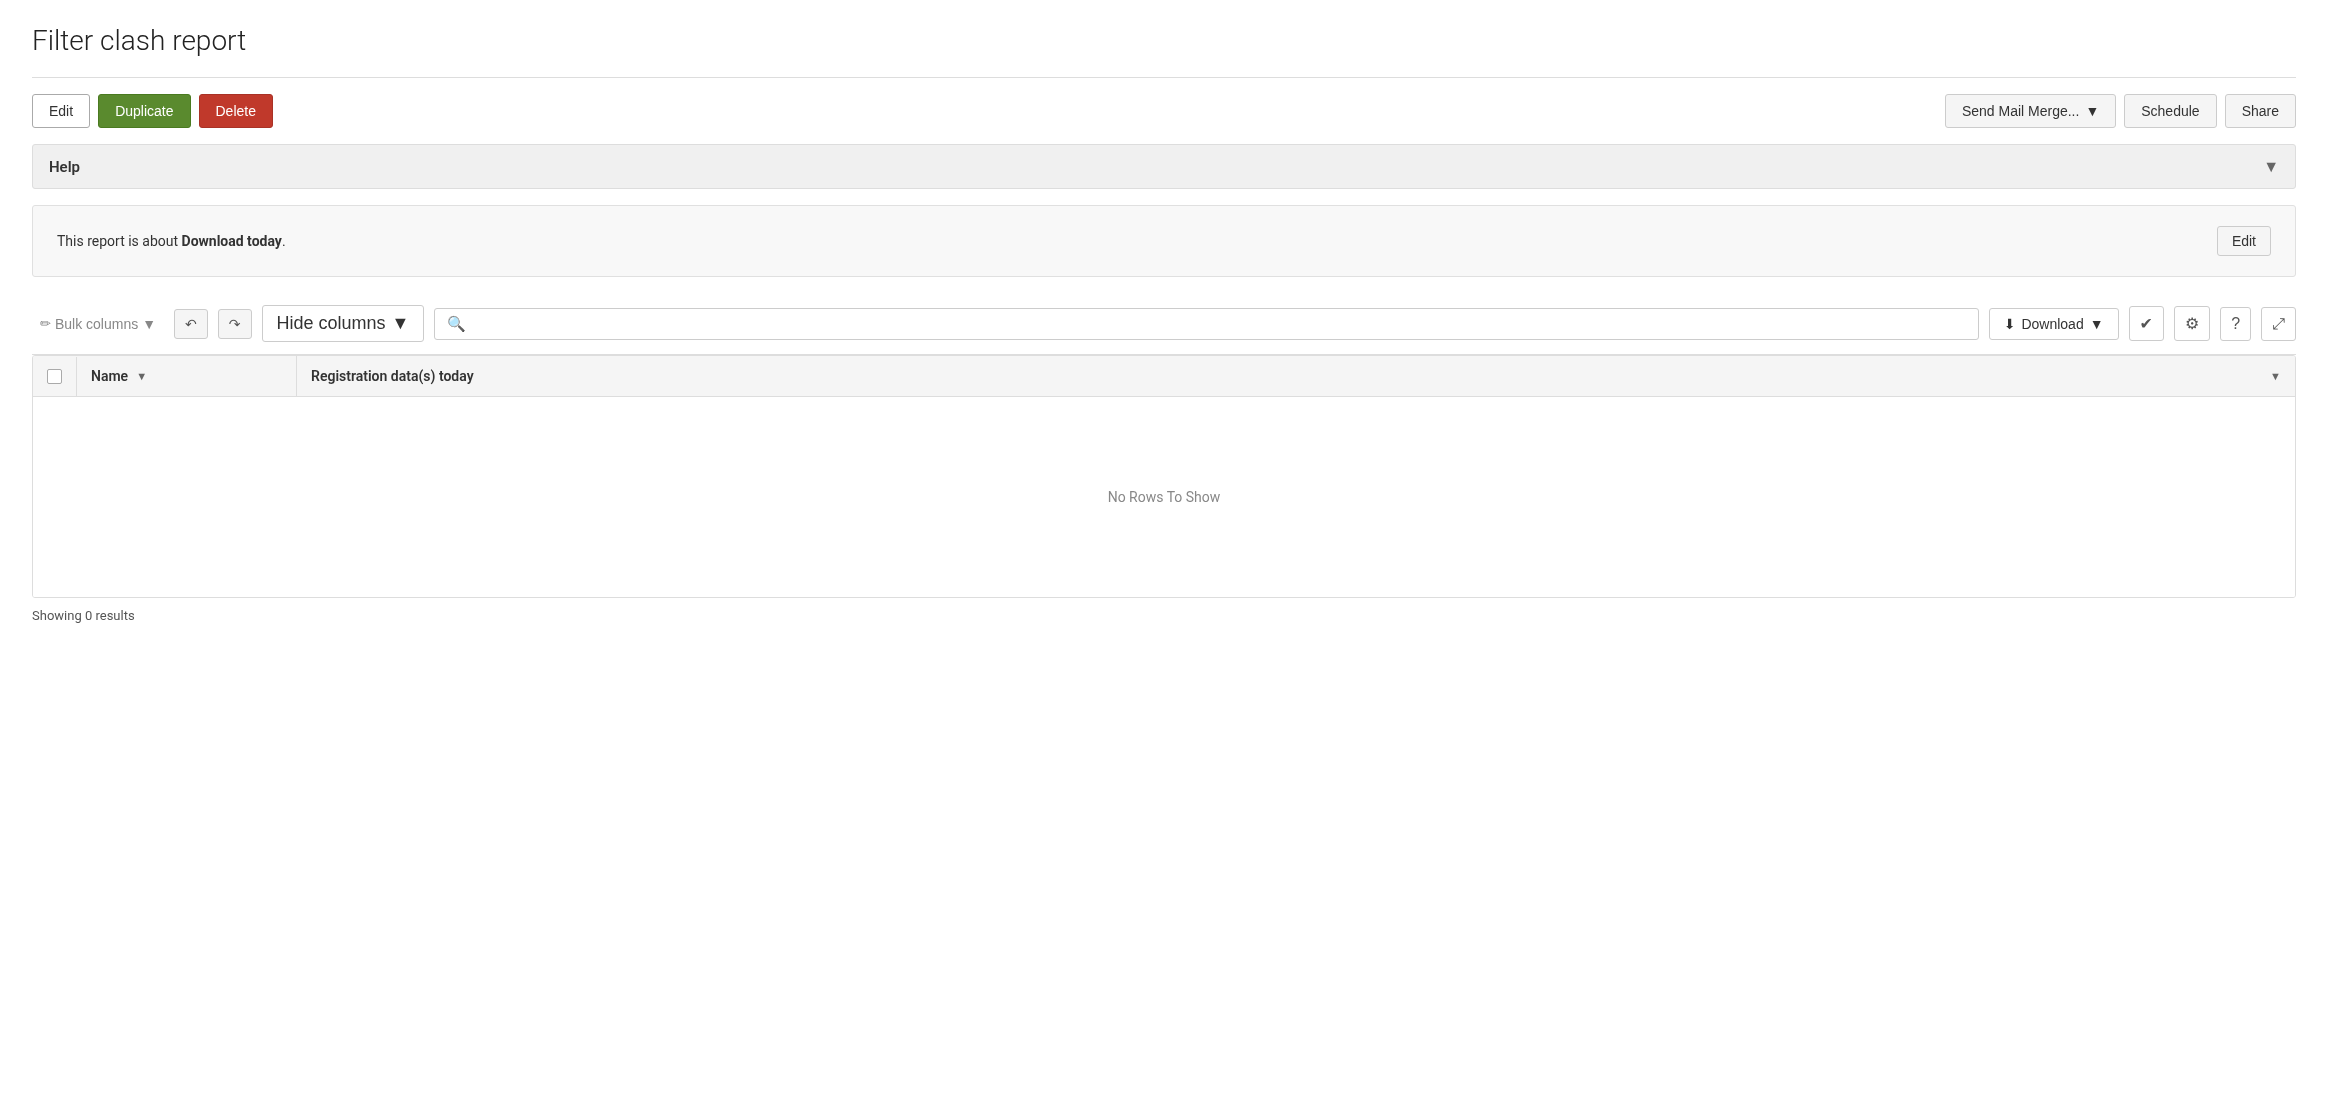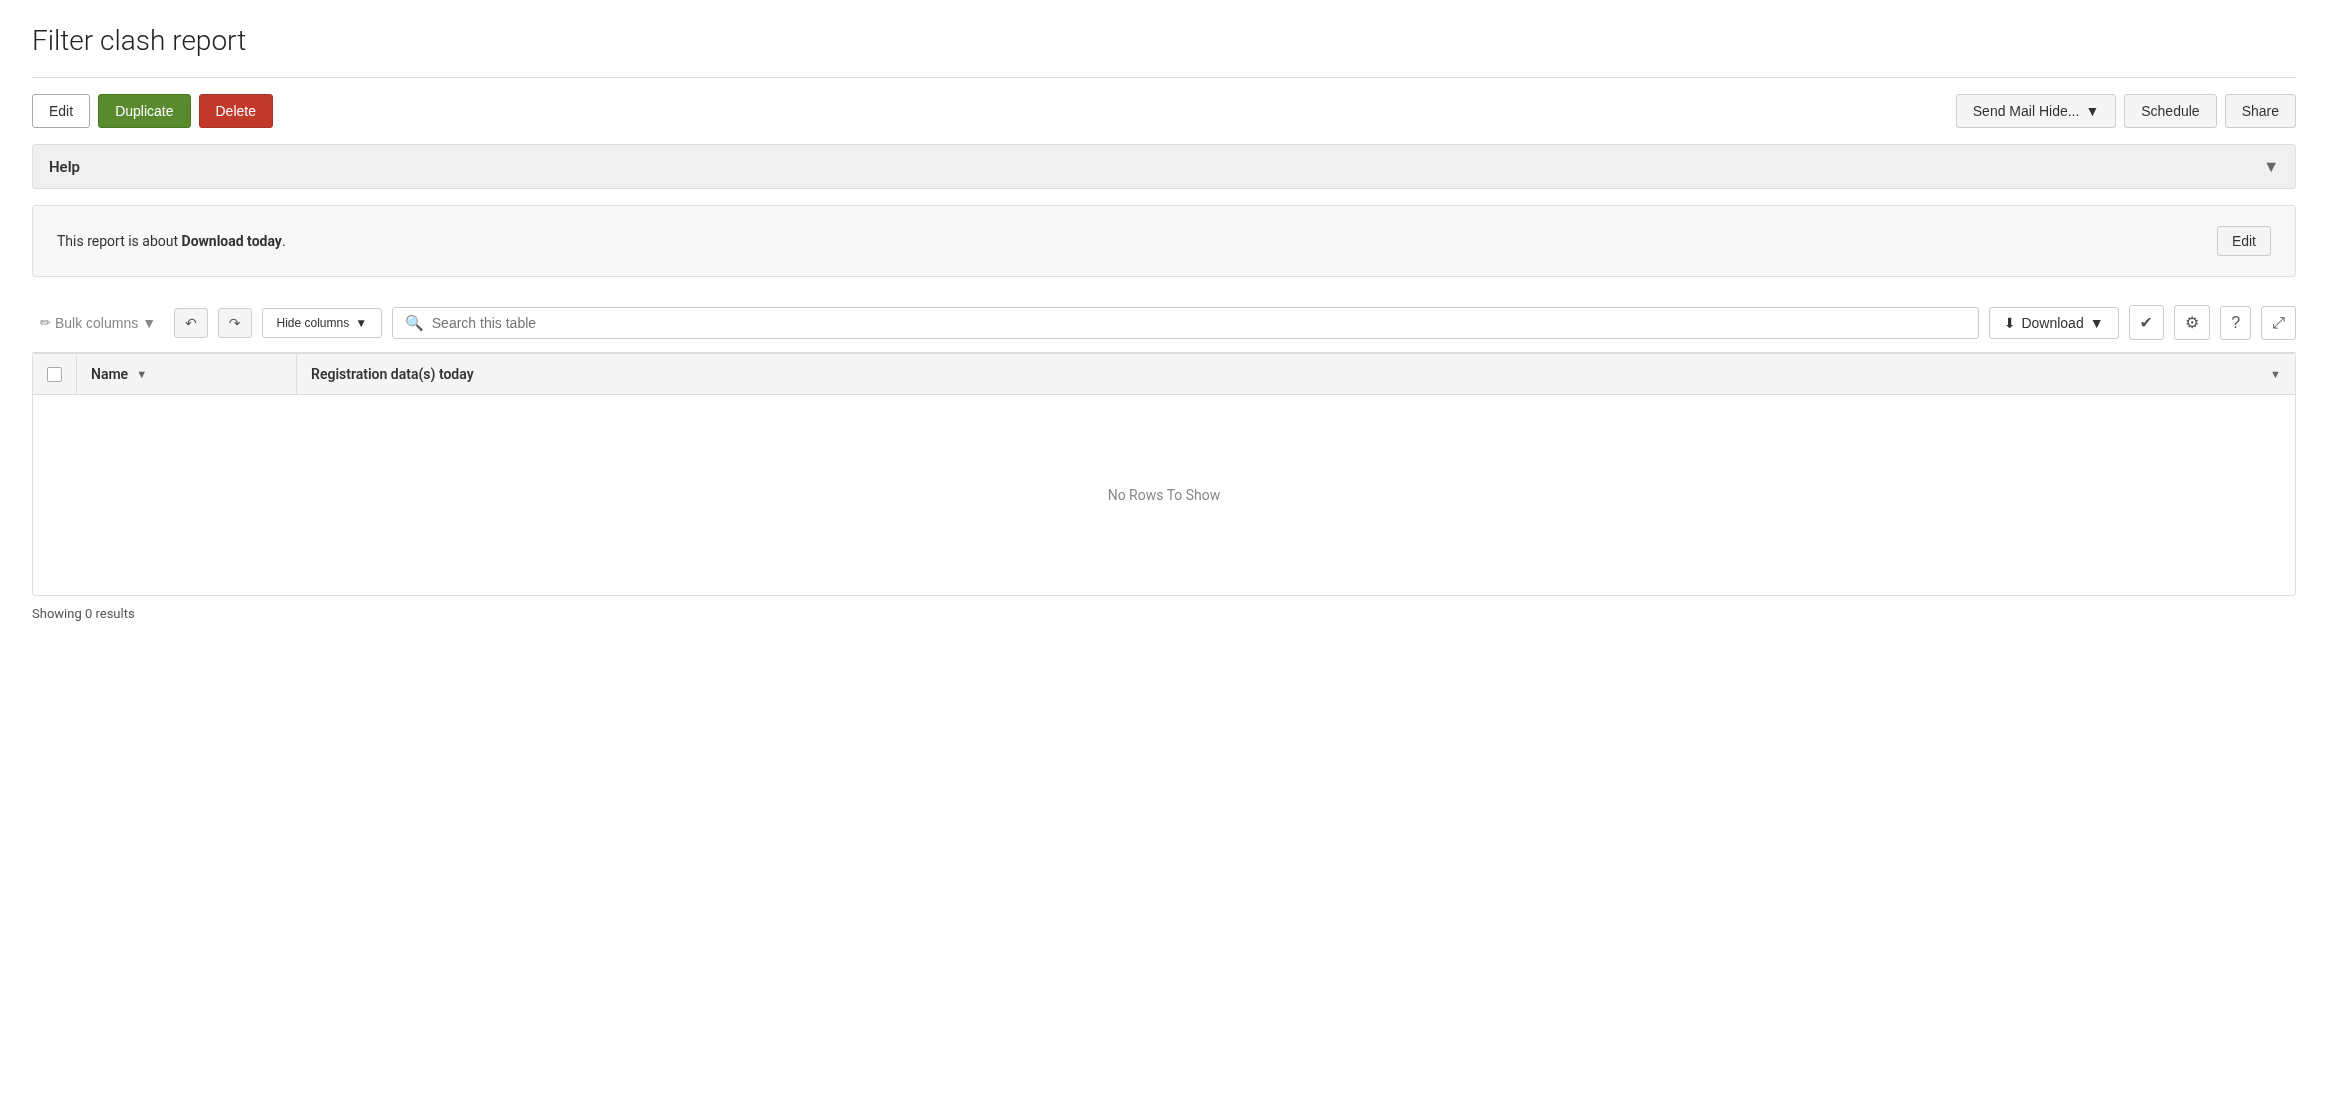--- a/index.html
+++ b/index.html
@@ -158,21 +158,21 @@
     .hide-columns-btn {
       display: flex;
       align-items: center;
       gap: 6px;
       padding: 7px 14px;
       border: 1px solid #ccc;
       border-radius: 3px;
       background: #fff;
       color: #333;
       cursor: pointer;
-      font-size: 12px;
+      font-size: 18px;
     }
     .search-wrapper {
       flex: 1;
       display: flex;
       align-items: center;
       border: 1px solid #ccc;
       border-radius: 3px;
       padding: 6px 12px;
       background: #fff;
       gap: 8px;
@@ -287,21 +287,21 @@
 <hr class="top-divider">
 
 <div class="toolbar-top">
   <div class="btn-group-left">
     <button class="btn btn-edit">Edit</button>
     <button class="btn btn-duplicate">Duplicate</button>
     <button class="btn btn-delete">Delete</button>
   </div>
   <div class="btn-group-right">
     <button class="btn btn-mail-merge">
-      <span>Send Mail Hide...</span>
+      <span>Send Mail Merge...</span>
       <span>▼</span>
     </button>
     <button class="btn btn-schedule">Schedule</button>
     <button class="btn btn-share">Share</button>
   </div>
 </div>
 
 <div class="help-section">
   <span class="help-title">Help</span>
   <span class="chevron-icon">▼</span>
@@ -323,21 +323,20 @@
     <span>▼</span>
   </button>
   <button class="undo-btn">↶</button>
   <button class="redo-btn">↷</button>
   <button class="hide-columns-btn">
     <span>Hide columns</span>
     <span>▼</span>
   </button>
   <div class="search-wrapper">
     <span class="search-icon-char">🔍</span>
-    <input class="search-input" type="text" placeholder="Search this table" style="">
   </div>
   <button class="download-btn">
     <span>⬇</span>
     <span>Download</span>
     <span>▼</span>
   </button>
   <button class="icon-btn" title="Select columns">
     <span>✔</span>
   </button>
   <button class="icon-btn" title="Settings">

